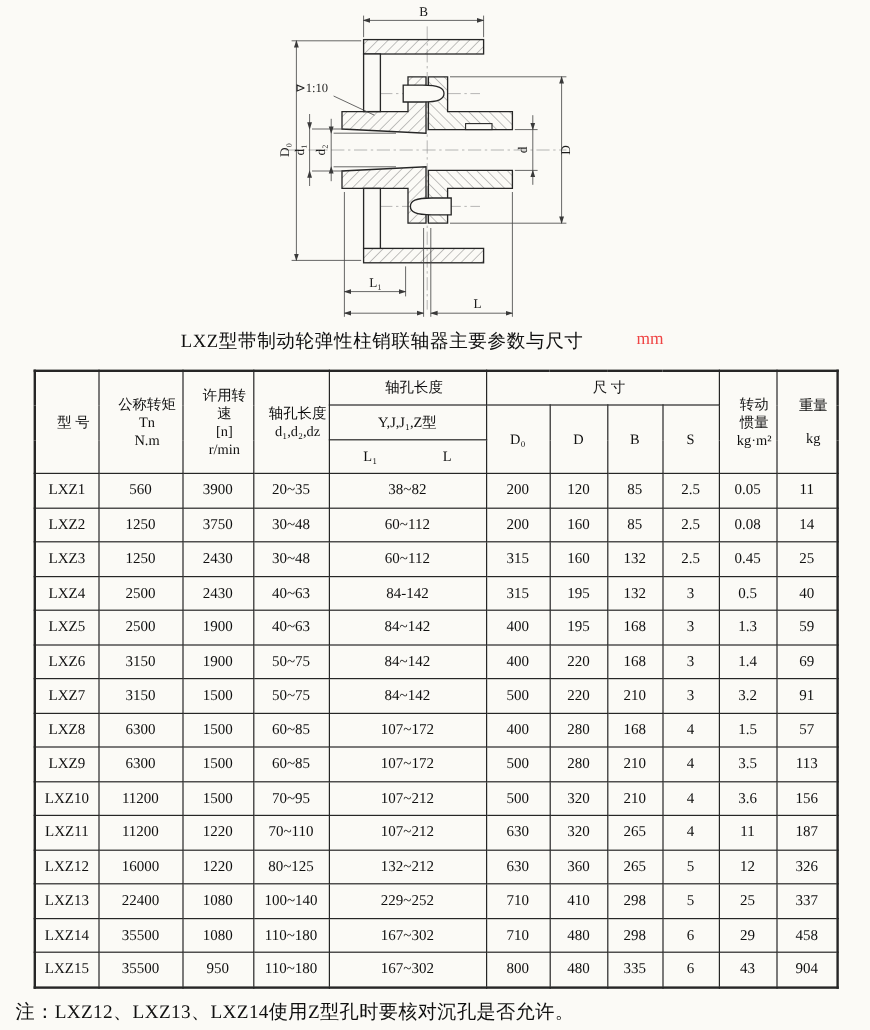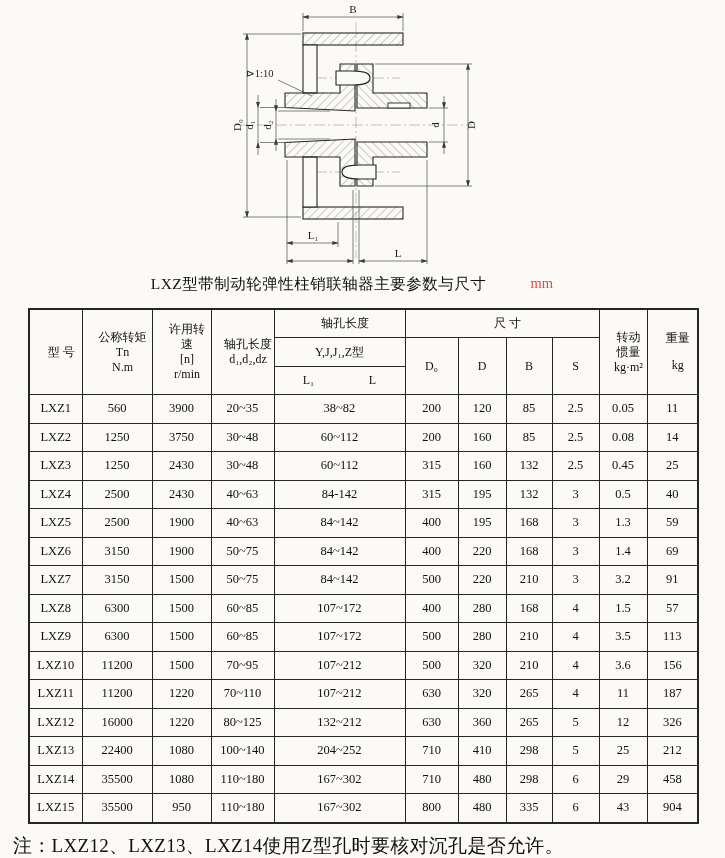--- a/index.html
+++ b/index.html
@@ -34,21 +34,21 @@
   .spec-table{border:2px solid #262626;}
   .spec-table thead tr.h1 th{height:27px;padding-left:12px;}
   .spec-table thead tr.h2 th{height:28px;}
   .spec-table thead tr.h3 th{height:27px;}
   .spec-table thead th{line-height:1.25;}
   .spec-table tbody td{height:27.5px;font-size:12.5px;}
   .hdr-stack span{display:block;}
   .l1l-cell{display:flex;justify-content:space-around;align-items:center;}
   .note{
     position:absolute;left:13px;top:833px;
-    font-size:19px;color:#101010;letter-spacing:.3px;
+    font-size:16px;color:#101010;letter-spacing:.3px;
   }
 </style>
 </head>
 <body>
 
 <div class="page">
 
   <svg class="drawing" viewBox="0 0 725 272">
     <defs>
       <pattern id="h1" width="6" height="6" patternUnits="userSpaceOnUse" patternTransform="rotate(45)">
@@ -380,27 +380,27 @@
           <td>265</td>
           <td>5</td>
           <td>12</td>
           <td>326</td>
         </tr>
         <tr>
           <td>LXZ13</td>
           <td>22400</td>
           <td>1080</td>
           <td>100~140</td>
-          <td>204~252</td>
+          <td>229~252</td>
           <td>710</td>
           <td>410</td>
           <td>298</td>
           <td>5</td>
           <td>25</td>
-          <td>212</td>
+          <td>337</td>
         </tr>
         <tr>
           <td>LXZ14</td>
           <td>35500</td>
           <td>1080</td>
           <td>110~180</td>
           <td>167~302</td>
           <td>710</td>
           <td>480</td>
           <td>298</td>

